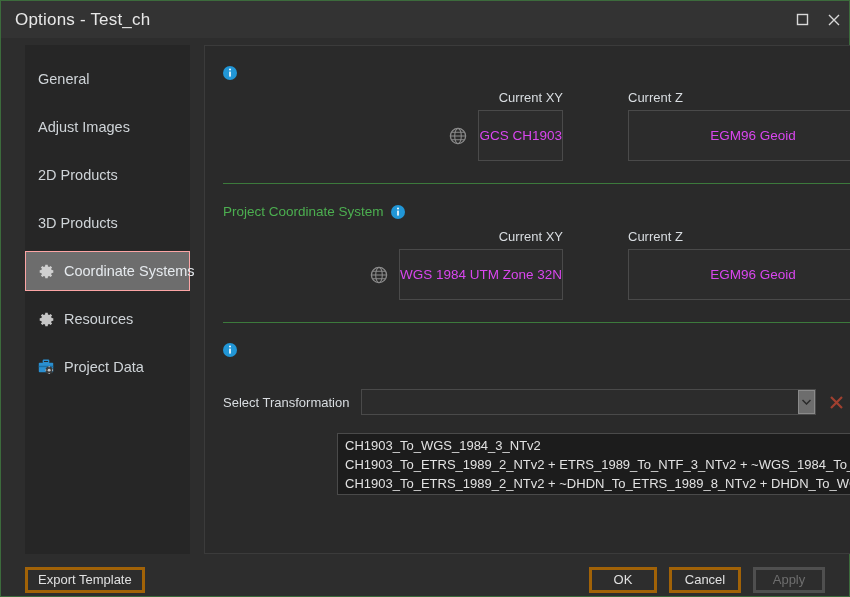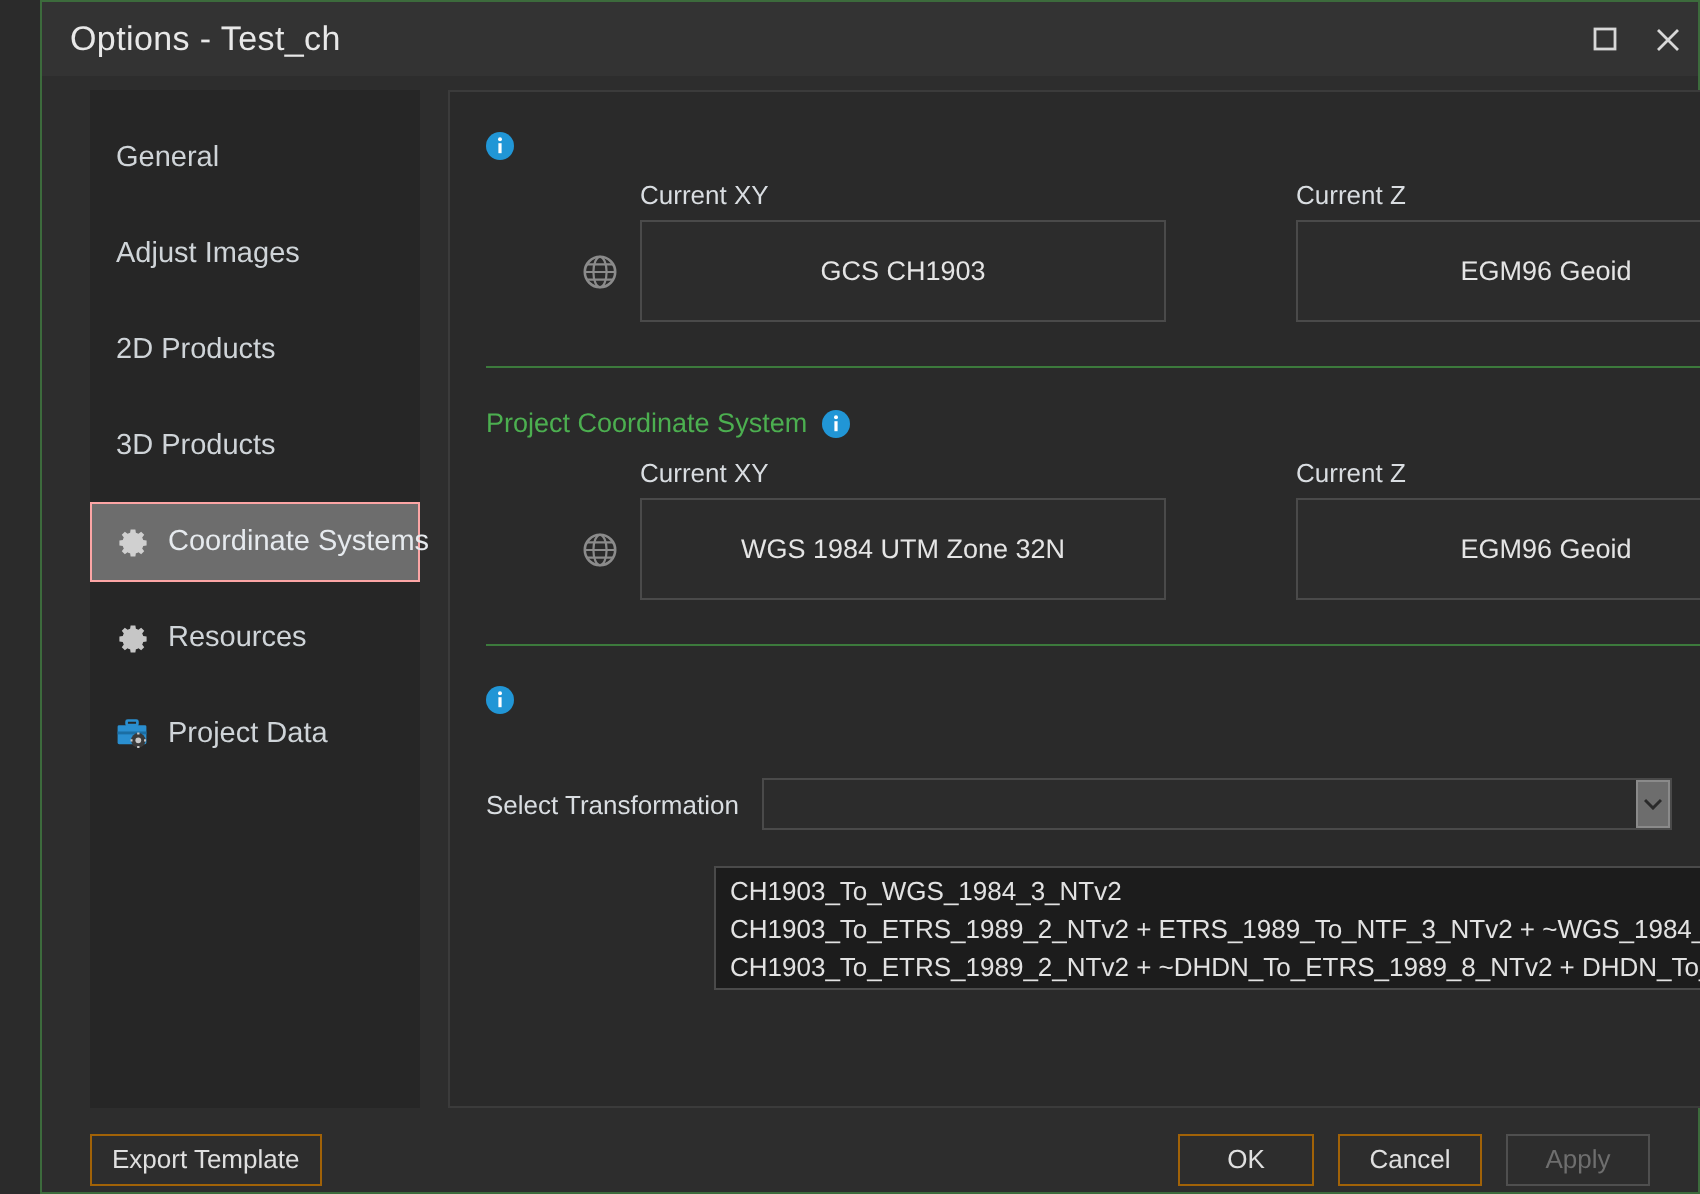--- a/index.html
+++ b/index.html
@@ -18,21 +18,20 @@
     position: relative;
   }
 
   .window {
     position: absolute;
     inset: 0;
     background: #2d2d2d;
     border: 1px solid #3c6b3c;
     display: flex;
     flex-direction: column;
-    margin-left: 20px;
   }
 
   
   .titlebar {
     height: 37px;
     min-height: 37px;
     background: #333333;
     display: flex;
     align-items: center;
     padding-left: 14px;
@@ -140,21 +139,21 @@
     background: #3c7a3c;
     margin: 0;
   }
 
   .fields-row {
     display: flex;
     padding-top: 10px;
     padding-bottom: 22px;
   }
   .field-group { display: flex; flex-direction: column; }
-  .field-group.xy { margin-left: 45px; width: 295px; }
+  .field-group.xy { margin-left: 45px; width: 295px; align-items: flex-end; }
   .field-group.z  { margin-left: 65px; width: 265px; }
   .field-label {
     color: #d9dde1;
     font-size: 13px;
     margin-bottom: 5px;
     padding-left: 32px;
   }
   .field-group.z .field-label { padding-left: 0; }
   .field-with-icon { display: flex; align-items: center; }
   .globe-icon {
@@ -164,21 +163,21 @@
     display: flex; align-items: center; justify-content: center;
   }
   .field-box {
     flex: 1;
     height: 51px;
     border: 1px solid #4a4a4a;
     background: #2c2c2c;
     display: flex;
     align-items: center;
     justify-content: center;
-    color: #e5e5e5;
+    color: #d946ef;
     font-size: 13.5px;
     cursor: default;
     white-space: nowrap;
   }
   .field-group.z .field-box { width: 250px; flex: none; }
 
   
   .transform-row {
     display: flex;
     align-items: center;
@@ -255,21 +254,21 @@
   .footer {
     height: 51px;
     min-height: 51px;
     display: flex;
     align-items: center;
     padding: 0 24px;
   }
   .btn {
     height: 26px;
     background: #2d2d2d;
-    border: 1px solid #a16207;
+    border: 3px solid #a16207;
     color: #e0e0e0;
     font-family: "Liberation Sans", sans-serif;
     font-size: 13px;
     cursor: default;
     padding: 0 10px;
     white-space: nowrap;
   }
   .btn.export { min-width: 110px; }
   .btn.ok { width: 68px; margin-left: auto; }
   .btn.cancel { width: 72px; margin-left: 12px; }

